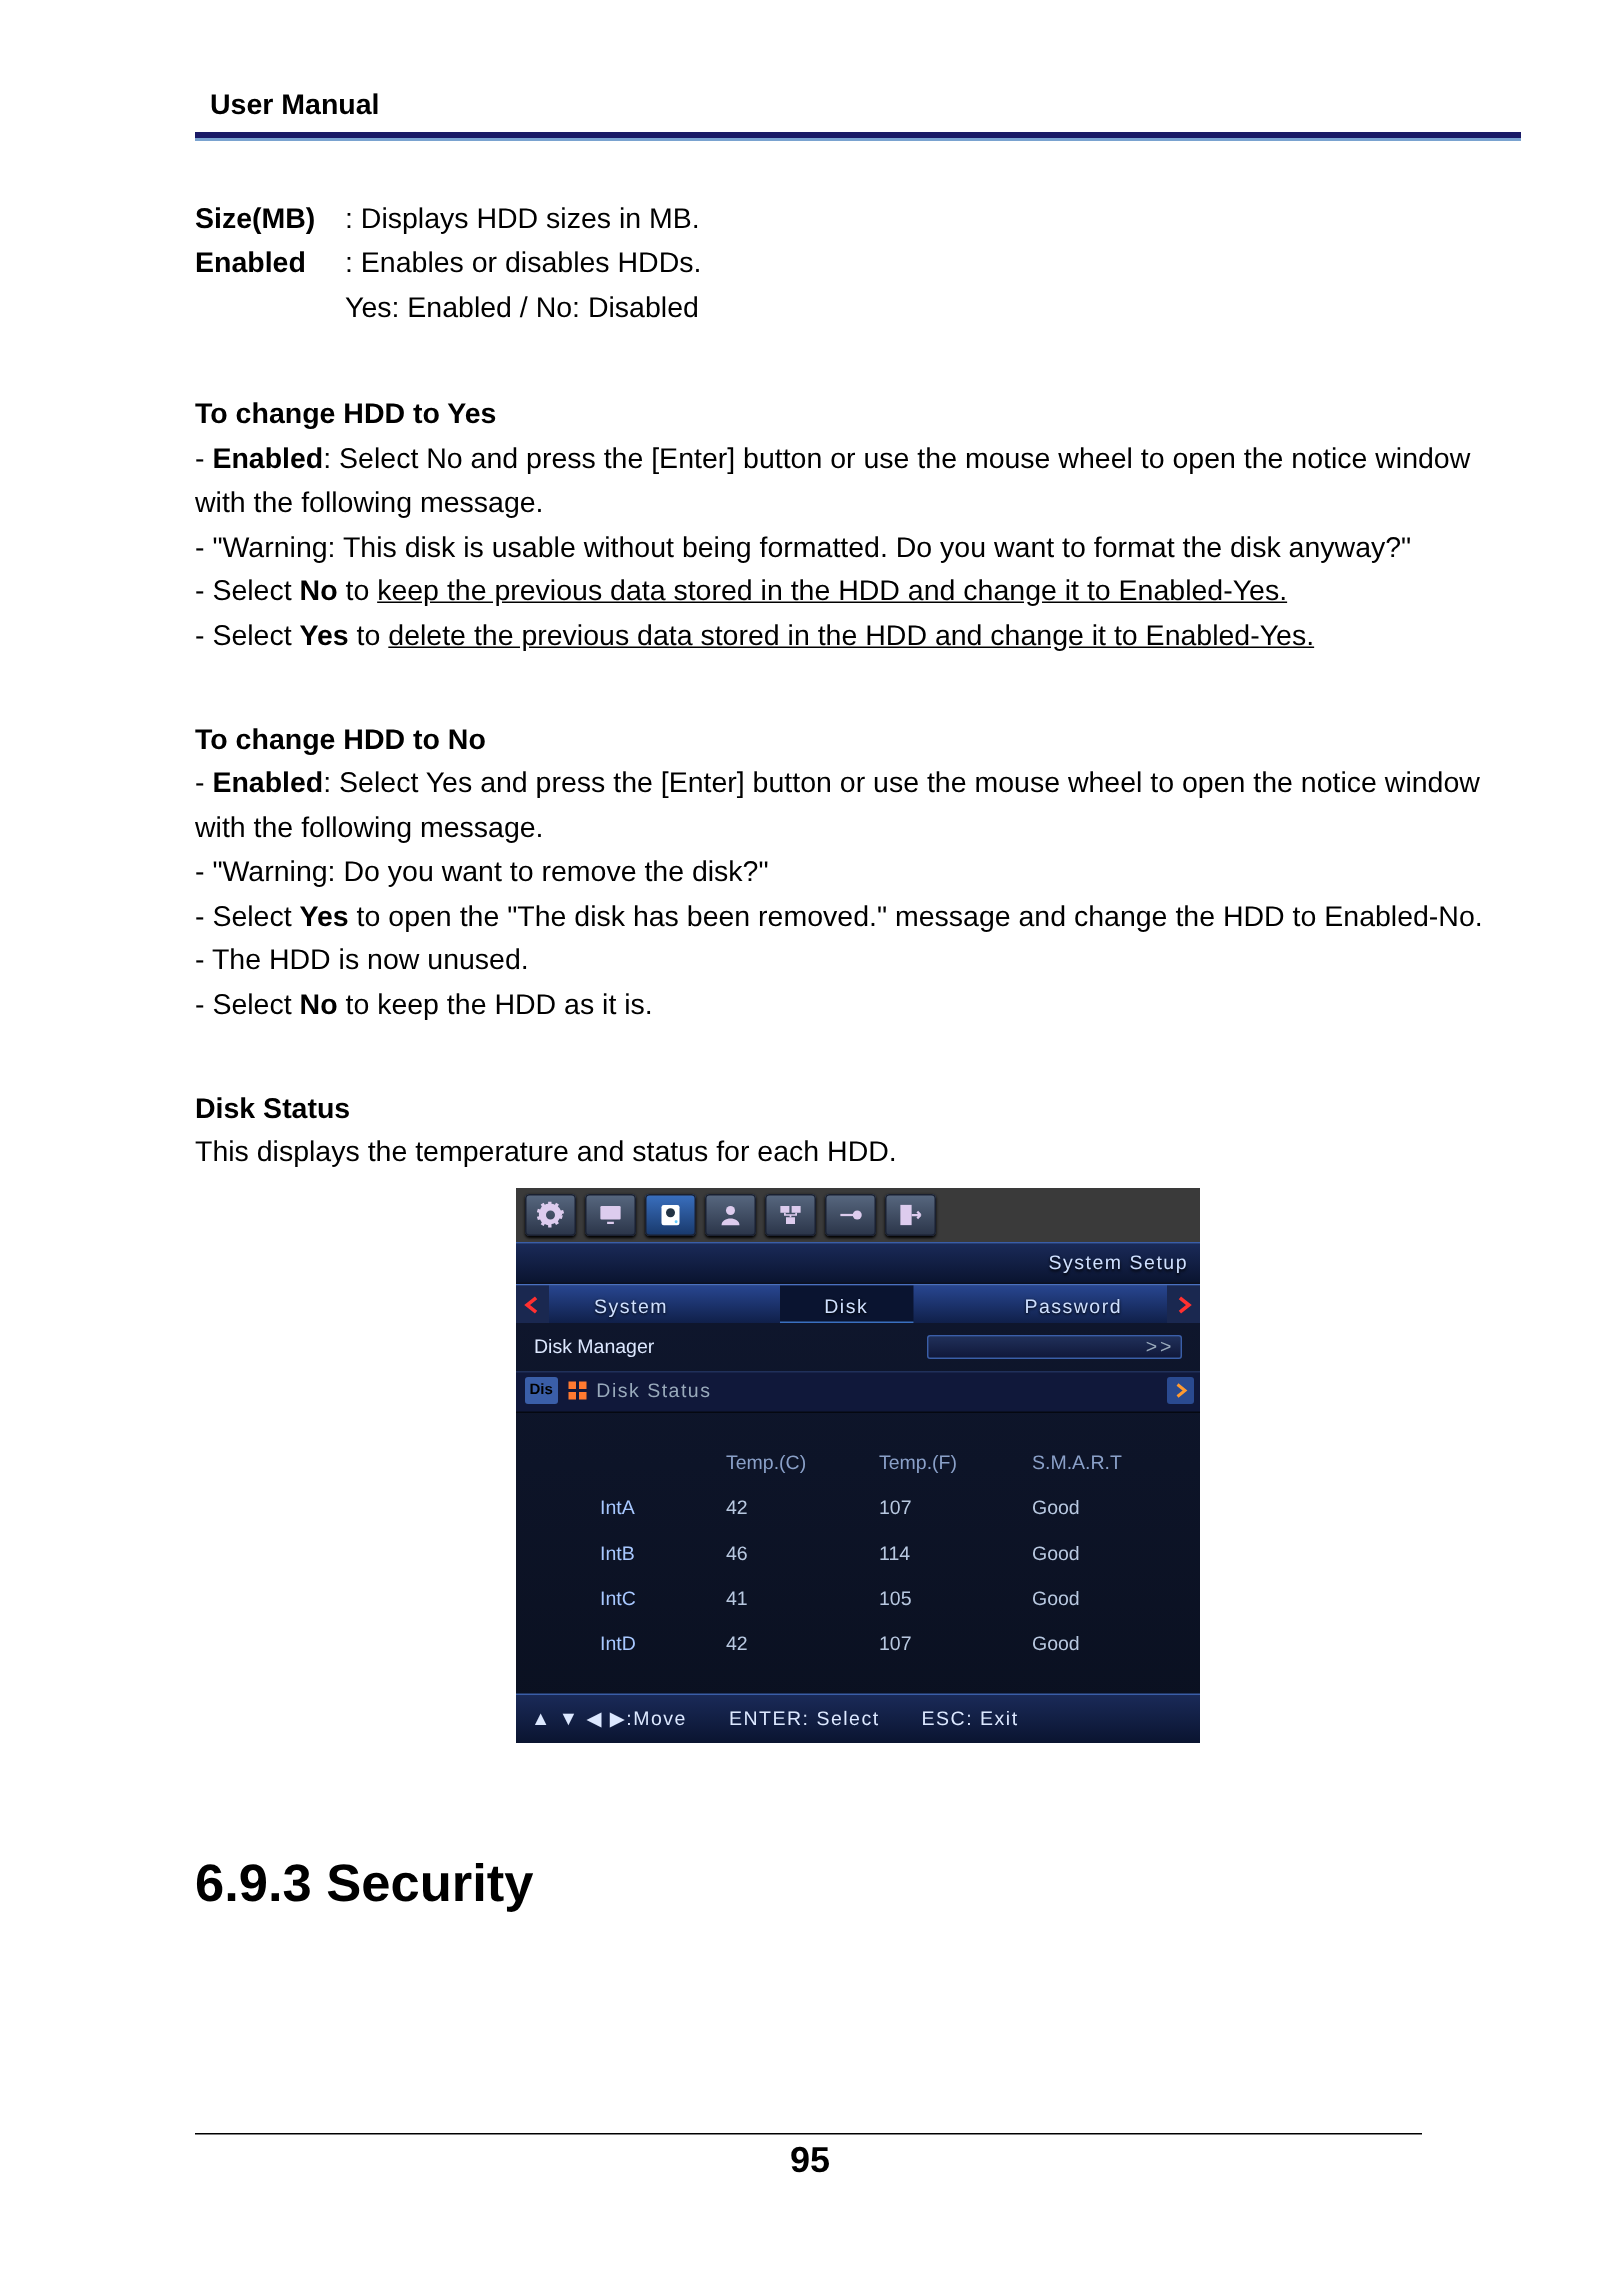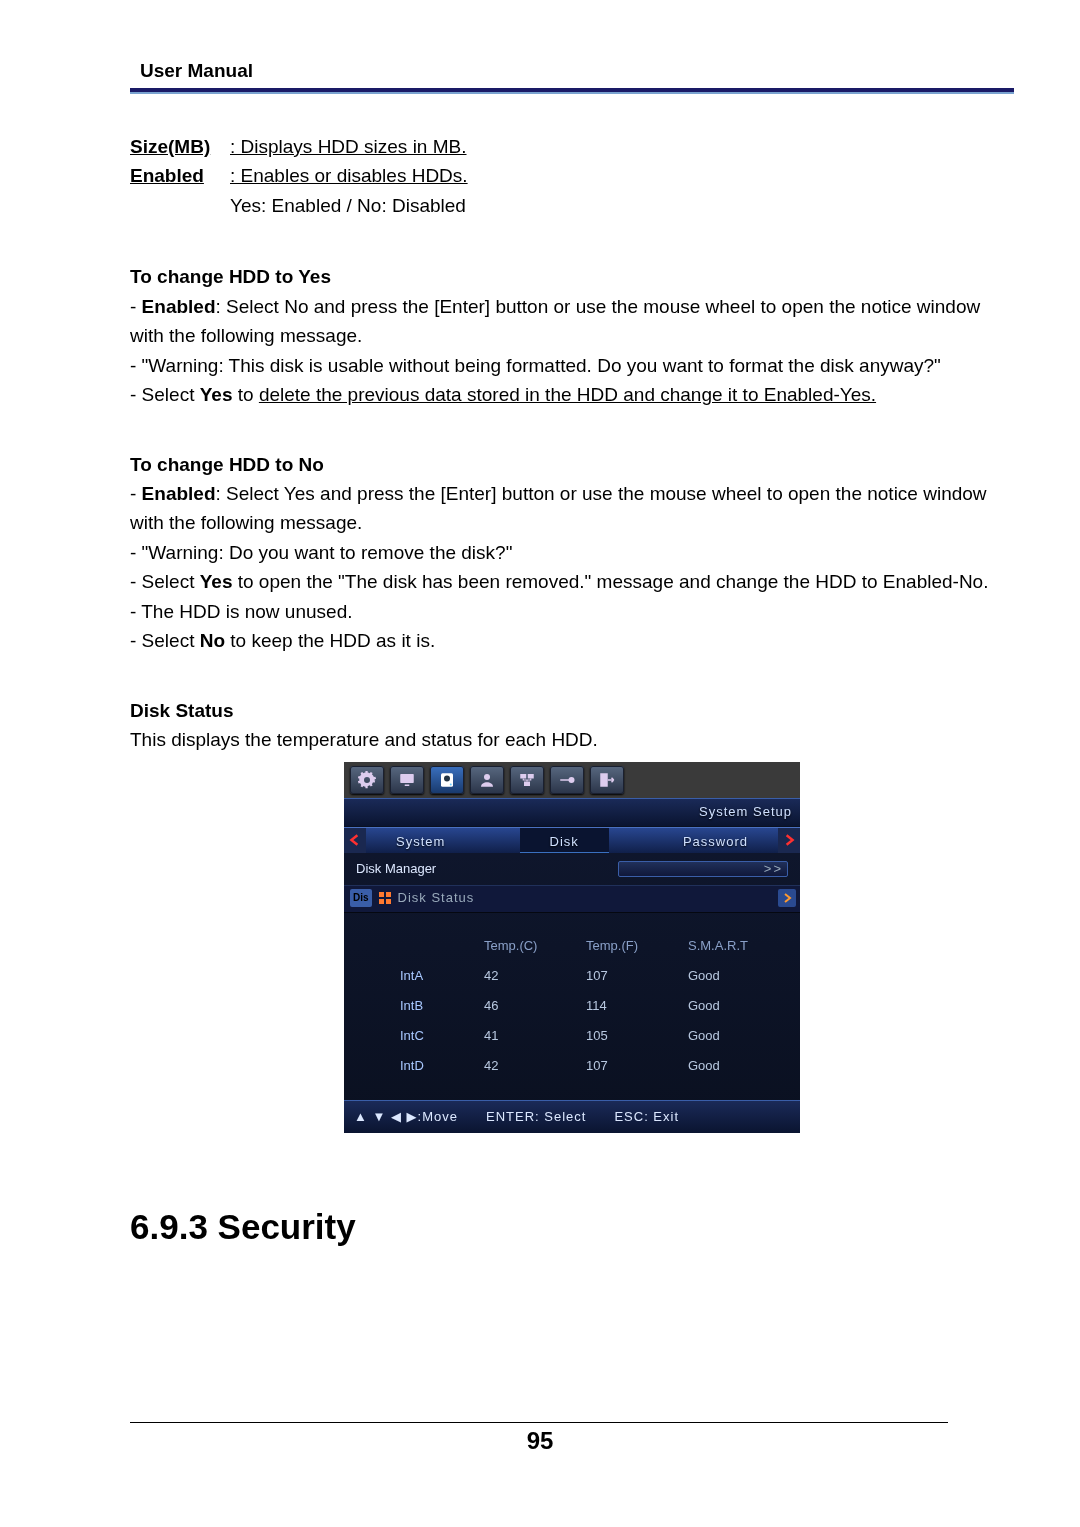--- a/index.html
+++ b/index.html
@@ -24,21 +24,20 @@
     box-shadow:0 2px 0 #7aa3d0;
     margin-bottom:40px;
   }
 
   .body{
     font-size:19px;
     line-height:1.55;
   }
   .kv{
     display:flex;
-    text-decoration:underline;
   }
   .kv .k{
     width:100px;
     font-weight:bold;
   }
   .indent1{padding-left:100px;}
   .u{text-decoration:underline;}
   .b{font-weight:bold;}
   .mt{margin-top:42px;}
 
@@ -198,20 +197,23 @@
       <div class="k">Enabled</div>
       <div>: Enables or disables HDDs.</div>
     </div>
     <div class="indent1">Yes: Enabled / No: Disabled</div>
 
     <div class="b mt">To change HDD to Yes</div>
     <div>
       <span>- </span><span class="b">Enabled</span><span>: Select No and press the [Enter] button or use the mouse wheel to open the notice window with the following message.</span>
     </div>
     <div>- "Warning: This disk is usable without being formatted. Do you want to format the disk anyway?"</div>
+    <div>
+      <span>- Select </span><span class="b">No</span><span> to </span><span class="u">keep the previous data stored in the HDD and change it to Enabled-Yes.</span>
+    </div>
     <div>
       <span>- Select </span><span class="b">Yes</span><span> to </span><span class="u">delete the previous data stored in the HDD and change it to Enabled-Yes.</span>
     </div>
 
     <div class="b" style="margin-top:40px">To change HDD to No</div>
     <div>
       <span>- </span><span class="b">Enabled</span><span>: Select Yes and press the [Enter] button or use the mouse wheel to open the notice window with the following message.</span>
     </div>
     <div>- "Warning: Do you want to remove the disk?"</div>
     <div>

